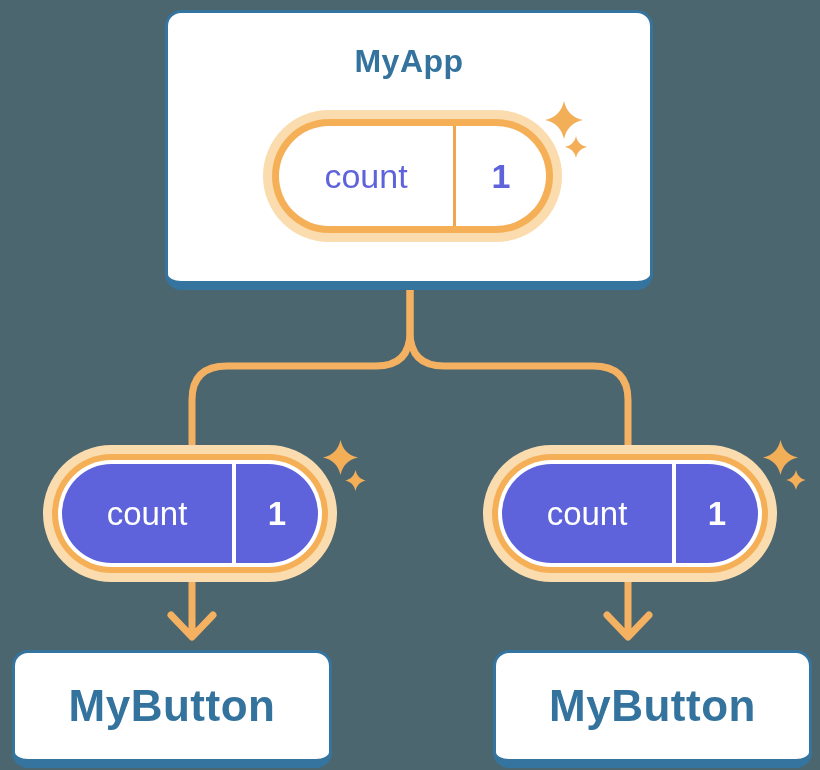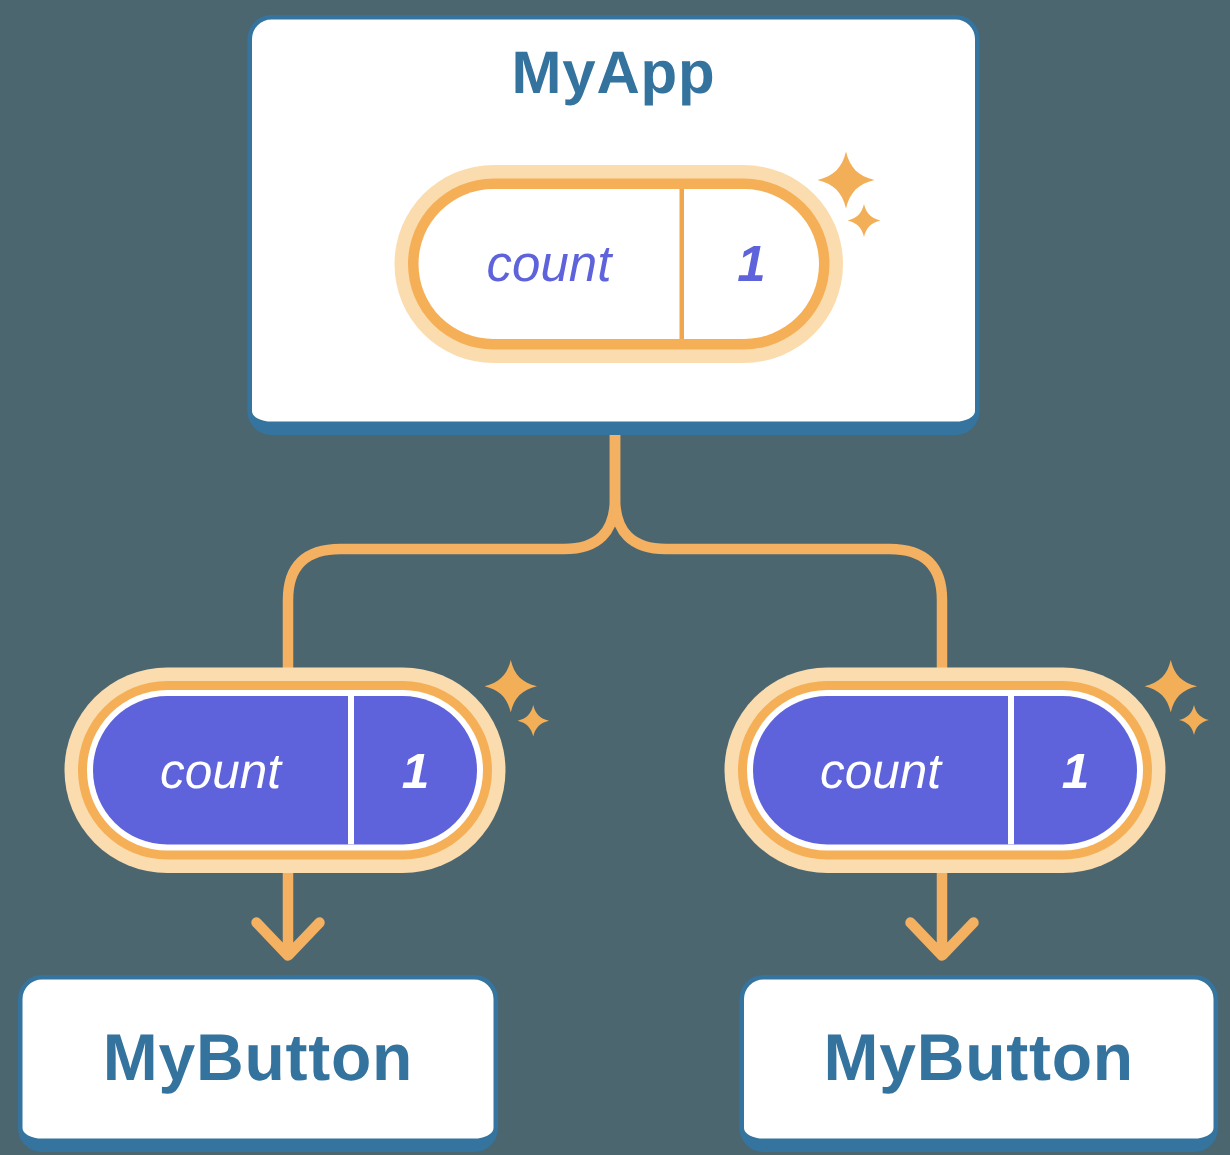--- a/index.html
+++ b/index.html
@@ -34,22 +34,22 @@
     background:var(--card-bg);
     border:3px solid var(--card-border);
     border-bottom-width:9px;
     border-radius:16px;
     box-sizing:border-box;
     display:flex;flex-direction:column;align-items:center;
   }
   .app-card{left:165px;top:10px;width:488px;height:280px;}
   .card-title{
     color:var(--label-text);
-    font-size:40px;font-weight:700;
-    margin-top:14px;
+    font-size:32px;font-weight:700;
+    margin-top:30px;
     letter-spacing:0.5px;
   }
   .button-card{
     justify-content:center;
   }
   .button-card .card-title{margin-top:0;font-size:44px;}
   .button-card-left{left:12px;top:650px;width:320px;height:118px;}
   .button-card-right{left:493px;top:650px;width:319px;height:118px;}
 
   .pill{
@@ -59,21 +59,21 @@
   .pill-glow{
     width:100%;height:100%;
     background:var(--orange-glow);
     border-radius:999px;
     padding:9px;box-sizing:border-box;
   }
   .pill-ring{
     width:100%;height:100%;
     background:var(--accent-orange);
     border-radius:999px;
-    padding:7px;box-sizing:border-box;font-style:italic;
+    padding:7px;box-sizing:border-box;
   }
   .pill-white{
     width:100%;height:100%;
     background:#fff;
     border-radius:999px;
     padding:4px;box-sizing:border-box;
   }
   .pill-body{
     width:100%;height:100%;
     border-radius:999px;

